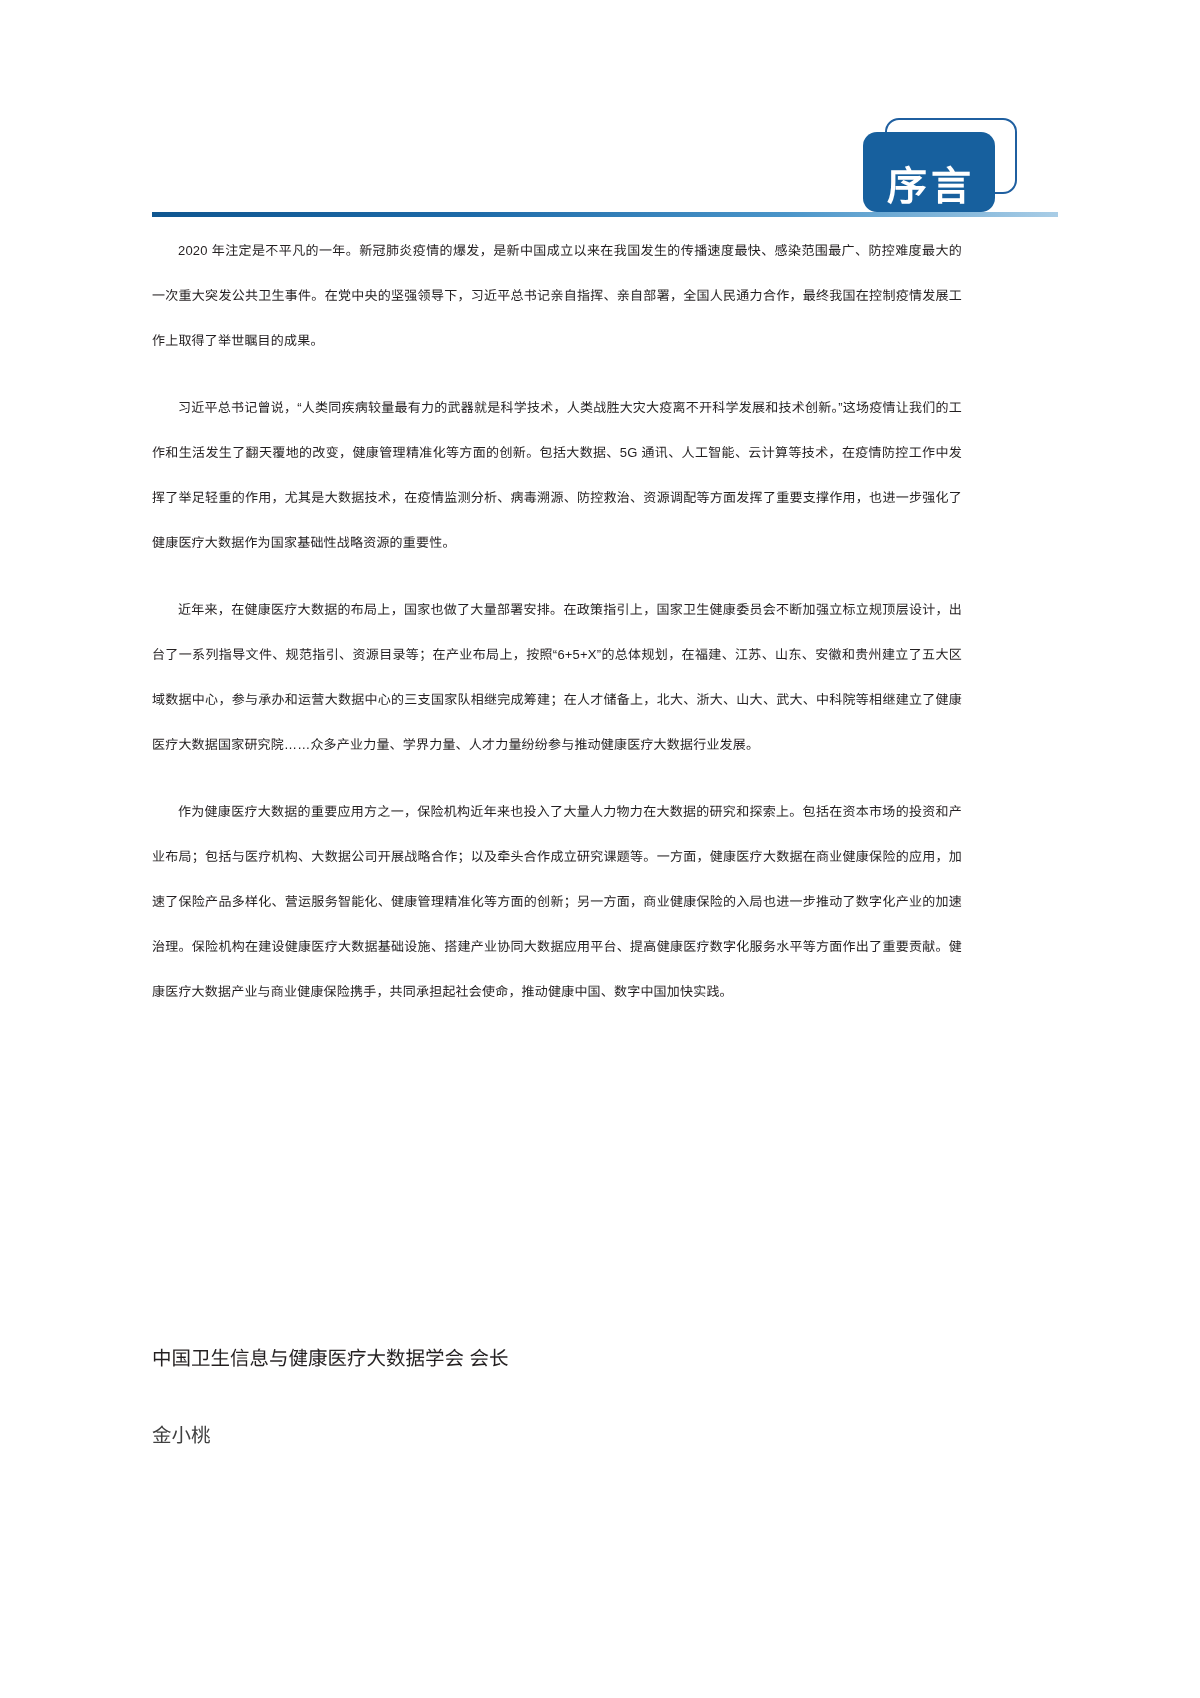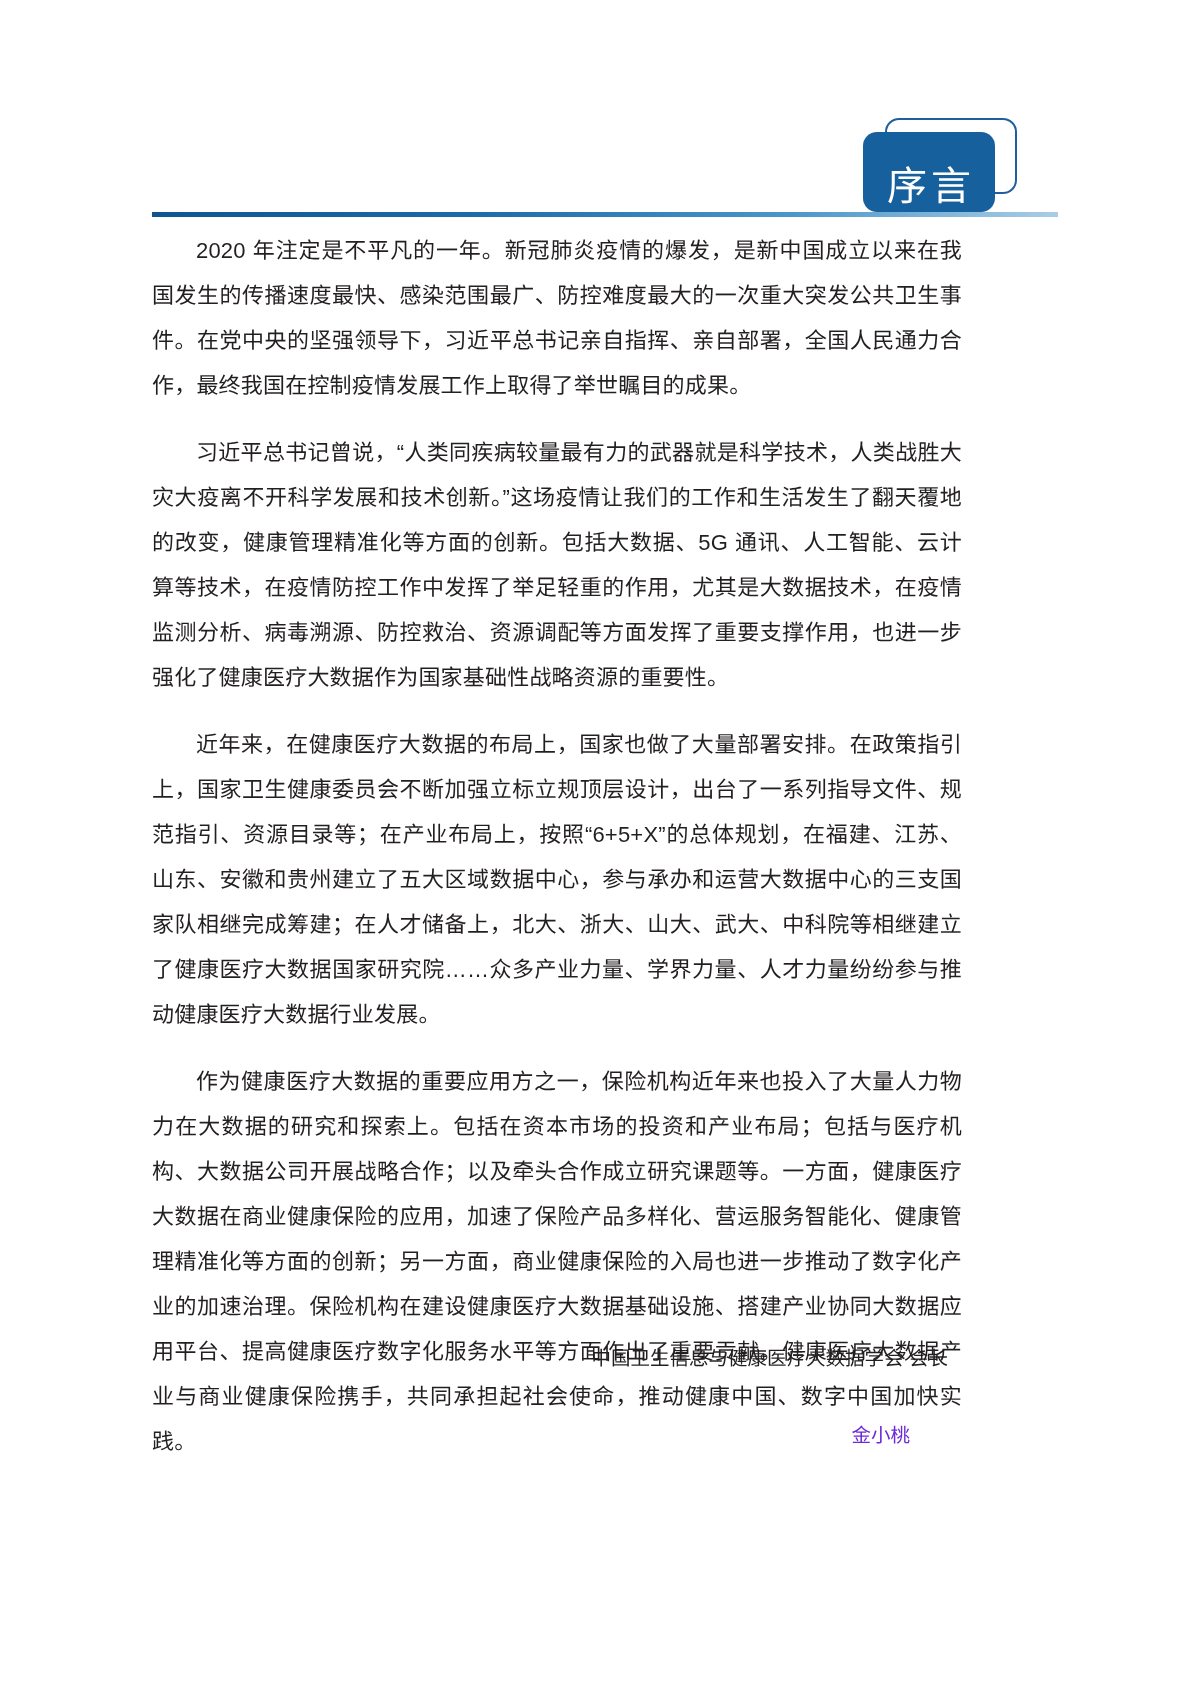--- a/index.html
+++ b/index.html
@@ -60,21 +60,21 @@
     background: #17609e;
     border-radius: 14px;
     box-sizing: border-box;
     display: flex;
     align-items: center;
     justify-content: center;
   }
   .badge-fill .badge-text {
     color: #ffffff;
     font-size: 40px;
-    font-weight: normal;
+    font-weight: bold;
     letter-spacing: 4px;
     line-height: 1;
     padding-left: 4px;
     margin-top: 28px;
   }
 
   
   .divider {
     position: absolute;
     left: 152px;
@@ -86,47 +86,47 @@
 
   
   .content {
     position: absolute;
     left: 152px;
     top: 228px;
     width: 810px;
   }
   p.para {
     margin: 0 0 22px 0;
-    font-size: 22px;
+    font-size: 13px;
     line-height: 45px;
     text-align: justify;
     text-justify: inter-ideograph;
     text-indent: 2em;
     color: #231f20;
     letter-spacing: 0.2px;
   }
 
   
   .signature {
     position: absolute;
     left: 152px;
     top: 1336px;
     width: 810px;
-    text-align: right;
+    text-align: left;
   }
   .sig-org {
     font-size: 19.5px;
     line-height: 45px;
     color: #231f20;
     padding-right: 14px;
   }
   .sig-name {
     font-size: 19.5px;
     line-height: 45px;
-    color: #6d28d9;
+    color: #404040;
     padding-right: 52px;
     margin-top: 32px;
   }
 </style>
 </head>
 <body>
 
 <div class="page">
 
   <div class="header-area">

